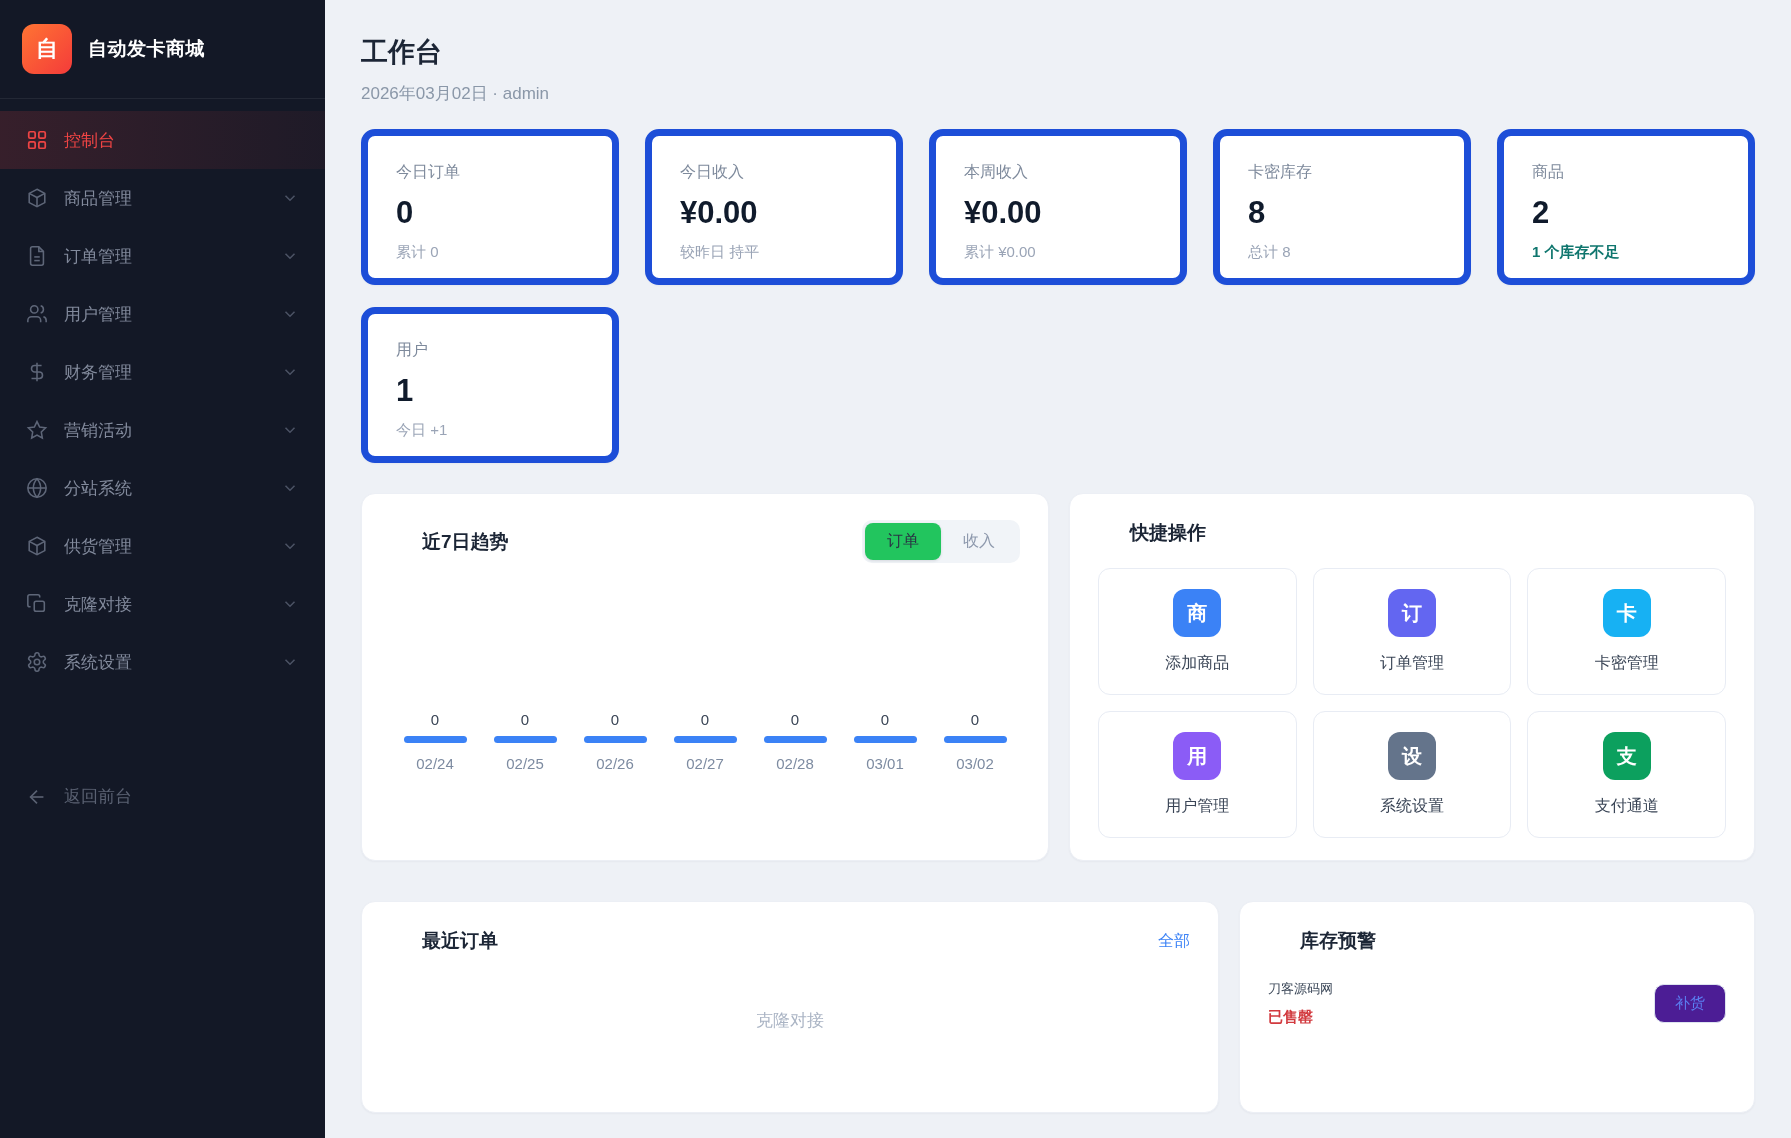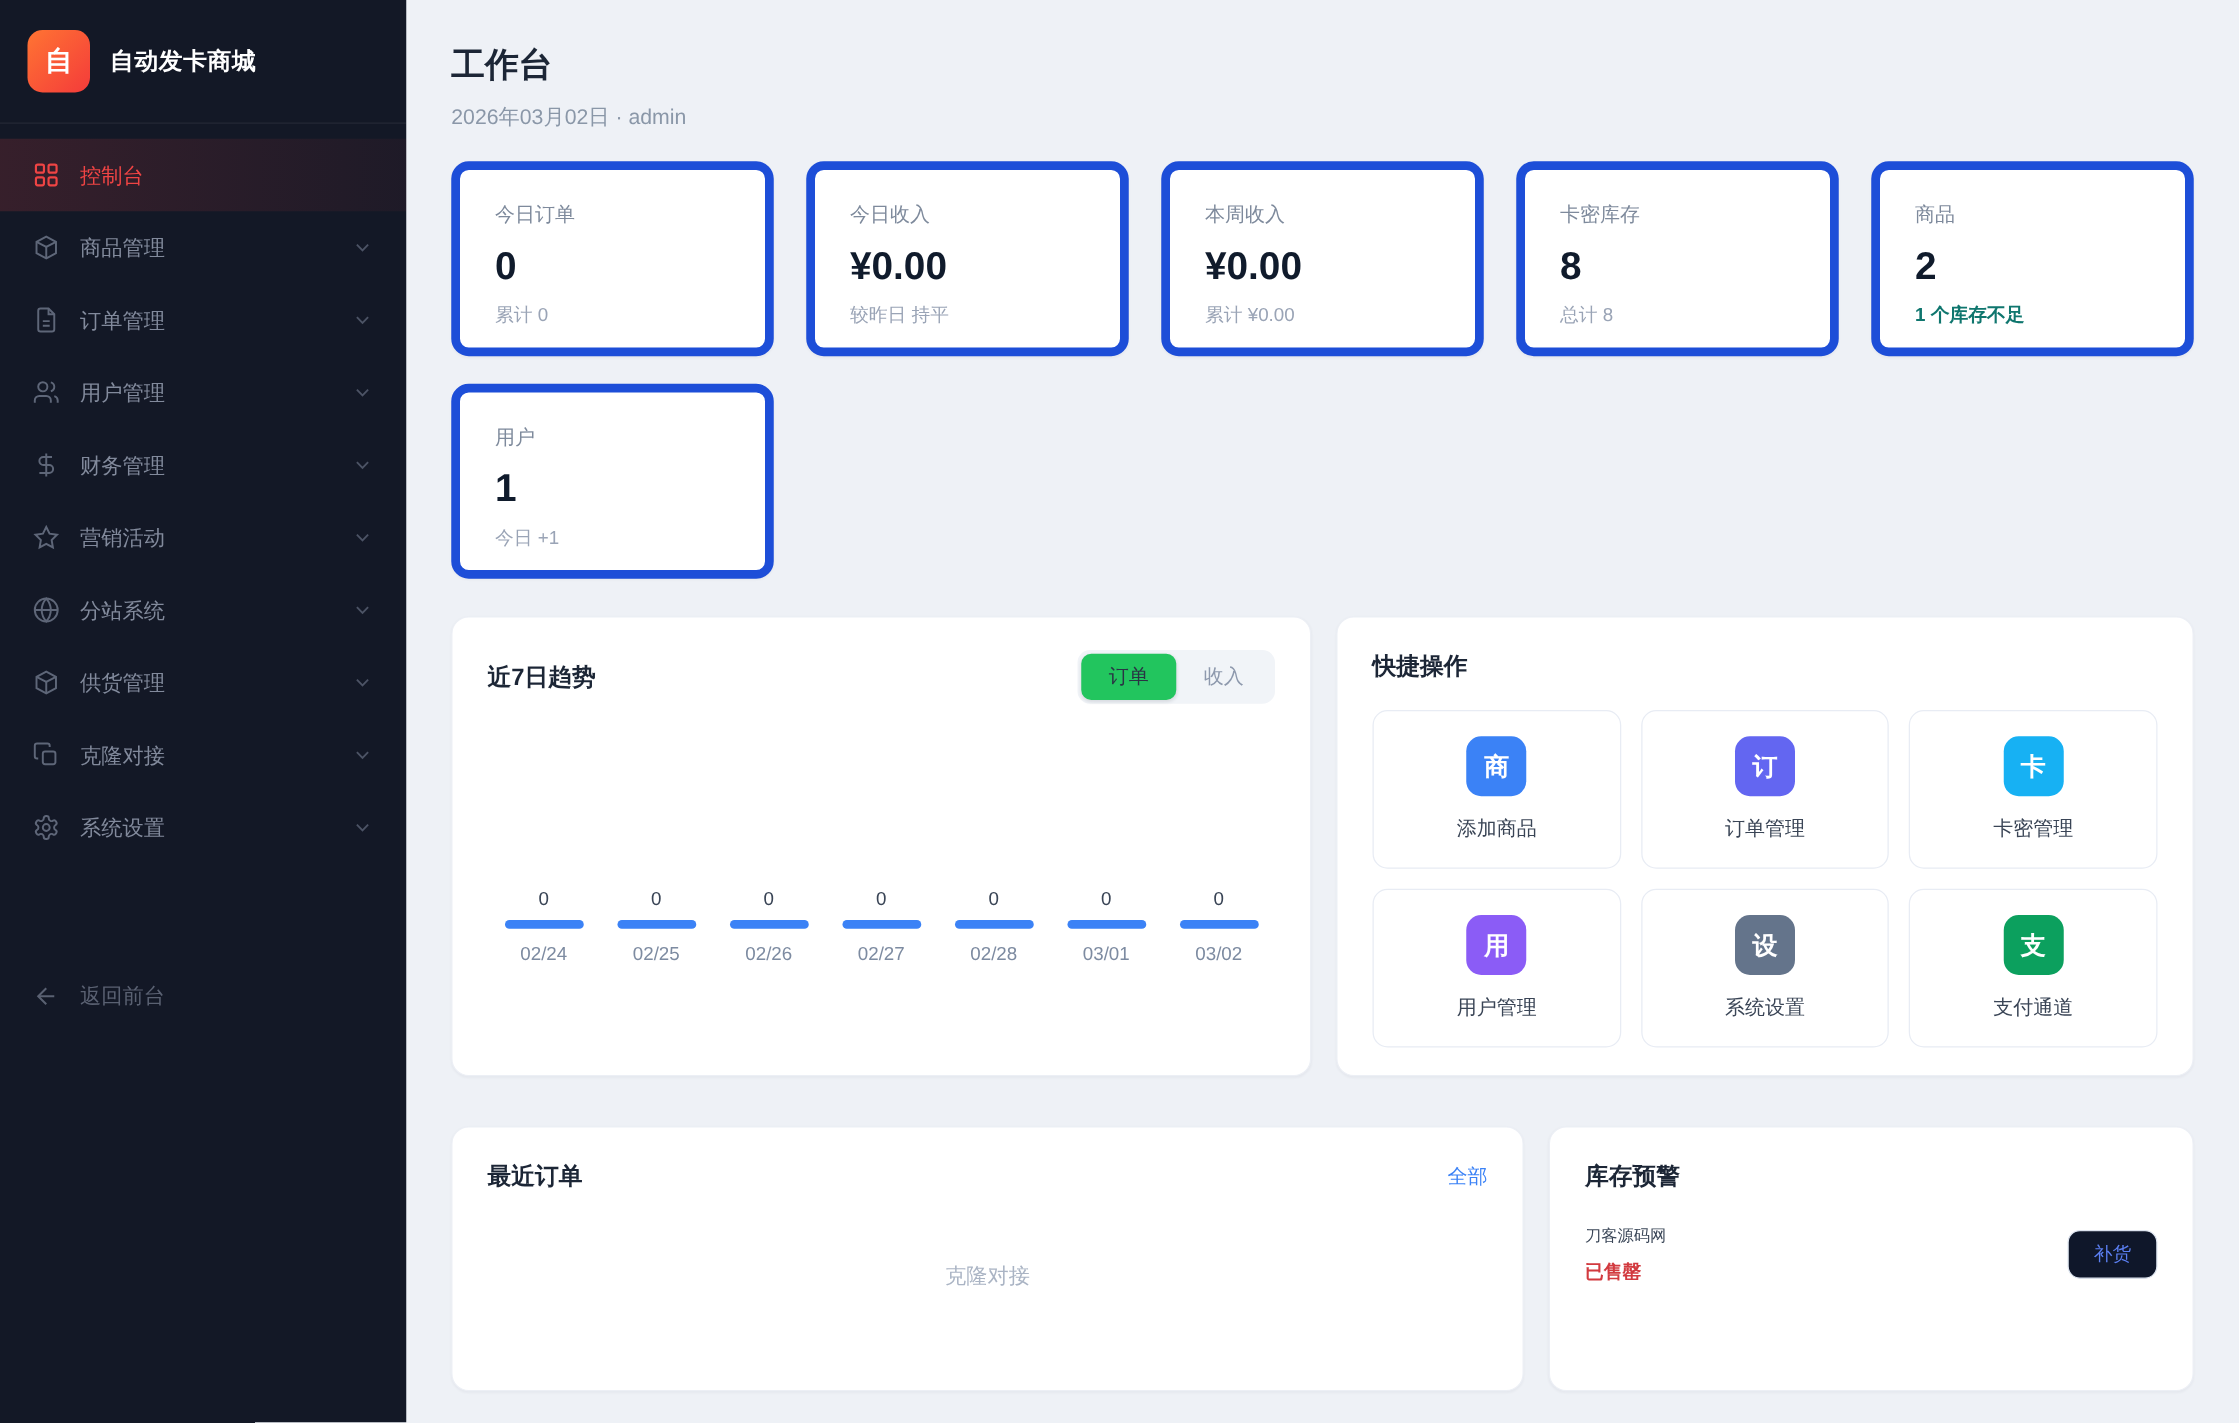--- a/index.html
+++ b/index.html
@@ -35,21 +35,21 @@
   .stat-label { font-size:16px; color:#7e8a9c; }
   .stat-value { margin-top:12px; font-size:31px; font-weight:bold; color:#101b2c; }
   .stat-sub { margin-top:12px; font-size:15px; color:#9aa4b6; }
   .stat-sub.danger { color:#0f766e; font-weight:bold; }
 
   
   .mid-row { display:flex; gap:20px; margin-top:30px; }
   .card { background:#fff; border:1px solid #eceff5; border-radius:14px; box-shadow:0 1px 2px rgba(16,24,40,.04); }
   .trend-card { width:688px; height:368px; padding:26px 28px; display:flex; flex-direction:column; }
   .card-head { display:flex; align-items:center; justify-content:space-between; }
-  .card-title { font-size:19px; font-weight:bold; color:#1c2636; }
+  .card-title { font-size:19px; font-weight:bold; color:#1c2636;margin-left:32px; }
   .seg { display:flex; background:#f1f4f8; border-radius:10px; padding:3px; }
   .seg-btn { padding:8px 22px; font-size:16px; color:#8e99ad; border-radius:8px; cursor:pointer; }
   .seg-btn.active { background:#22c55e; color:#2a3444; box-shadow:0 1px 3px rgba(16,24,40,.12); }
   .plot-spacer { height:142px; }
   .bars-row { display:flex; margin-top:6px; }
   .bar-col { flex:1; display:flex; flex-direction:column; align-items:center; }
   .bar-val { font-size:15px; color:#3a4556; margin-bottom:8px; }
   .bar { width:70%; max-width:100px; height:7px; border-radius:4px; background:#3b82f6; }
   .bar-date { margin-top:12px; font-size:15px; color:#7d8ba1; }
 
@@ -63,21 +63,21 @@
 
   
   .bottom-row { display:flex; gap:20px; margin-top:40px; }
   .orders-card { width:858px; height:212px; padding:26px 28px; display:flex; flex-direction:column; }
   .link { font-size:16px; color:#3b82f6; cursor:pointer; text-decoration:none; }
   .empty-state { flex:1; display:flex; align-items:center; justify-content:center; font-size:17px; color:#aab4c4; }
   .alert-card { flex:1; height:212px; padding:26px 28px; }
   .alert-row { margin-top:26px; display:flex; align-items:center; justify-content:space-between; }
   .alert-name { font-size:13px; color:#3a4657; }
   .alert-status { margin-top:10px; font-size:15px; font-weight:bold; color:#d23a3f; }
-  .btn-outline { border:1px solid #dde4ef; background:#0f172a; color:#5b7ff2; font-size:15px; padding:9px 20px;
+  .btn-outline { border:1px solid #dde4ef; background:#4c1d95; color:#5b7ff2; font-size:15px; padding:9px 20px;
     border-radius:10px; cursor:pointer; font-family:inherit; }
 </style>
 </head>
 <body>
 
 <div class="app">
 
   <aside class="sidebar">
     <div class="logo-row">
       <div class="logo-badge">自</div>

